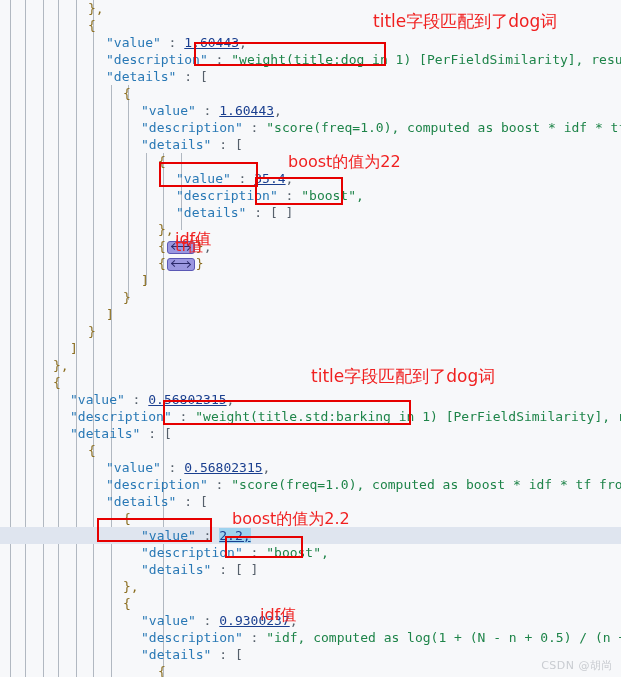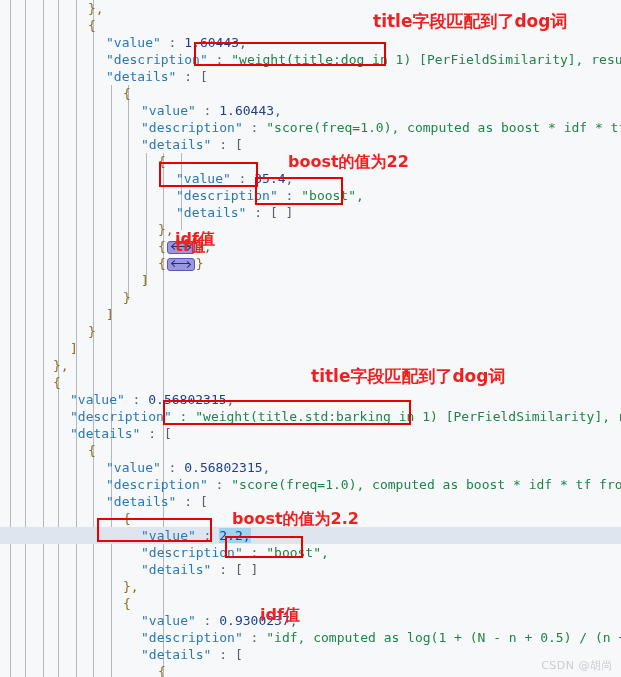--- a/index.html
+++ b/index.html
@@ -46,21 +46,21 @@
   .row .txt { display: inline-block; }
 
   .row.highlighted {
     background: #dfe5ef;
   }
 
   
   .k   { color: #2878b5; }   
   .p   { color: #555f6a; }   
   .br  { color: #8a6d1f; }   
-  .n   { color: #1a3f8f; }   
+  .n   { color: #1a3f8f; text-decoration: underline; }   
   .s   { color: #1e8449; }   
   .sel { background: #9fd3ef; }
 
   
   .fold {
     display: inline-block;
     vertical-align: middle;
     width: 26px; height: 11px;
     border: 1px solid #5b58b5;
     border-radius: 3px;
@@ -93,21 +93,21 @@
     border-top: 1px solid #2b2a6b;
     transform: rotate(45deg);
   }
 
   
   .anno-text {
     position: absolute;
     color: #f02020;
     font-family: "DejaVu Sans", "Liberation Sans", sans-serif;
     white-space: nowrap;
-    font-weight: 700;
+    font-weight: 400;
   }
   .anno-box {
     position: absolute;
     border: 2px solid #e60000;
     box-sizing: border-box;
     pointer-events: none;
   }
 
   
   #watermark {

